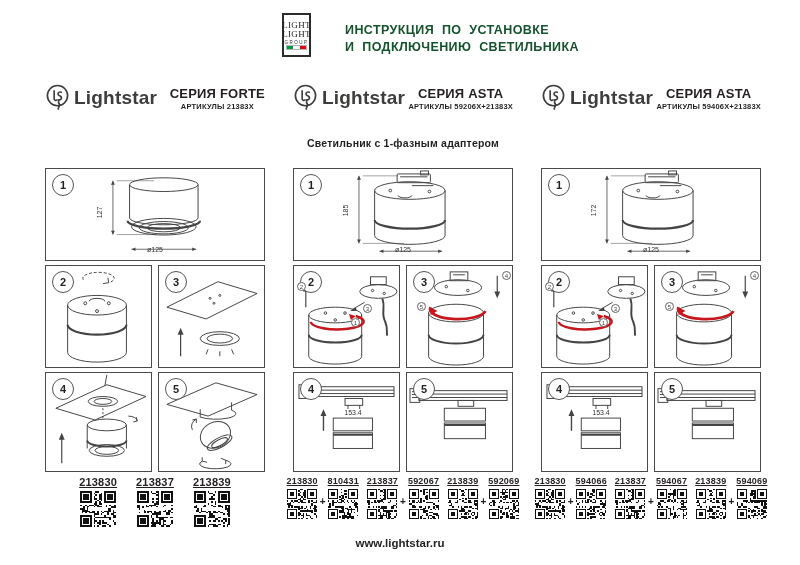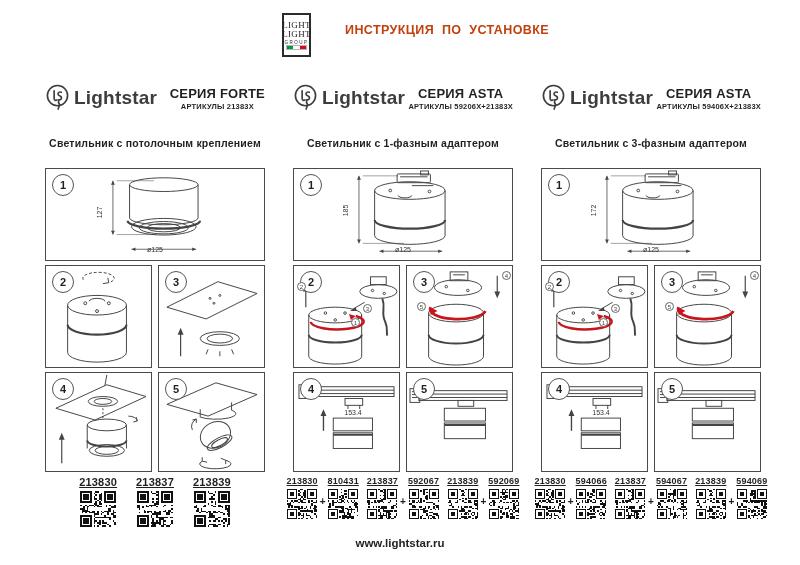--- a/index.html
+++ b/index.html
@@ -7,21 +7,21 @@
     width:800px;height:565px;background:#ffffff;position:relative;overflow:hidden;
     font-family:"Liberation Sans",sans-serif;color:#231f20;
   }
   
   .logo-box{position:absolute;left:282px;top:13px;width:29px;height:44px;border:2px solid #2b2b2b;
     box-sizing:border-box;display:flex;flex-direction:column;align-items:center;justify-content:center;background:#fff;}
   .logo-line{font-family:"Liberation Serif",serif;font-weight:normal;font-size:9px;line-height:9px;letter-spacing:.3px;}
   .logo-group{font-size:4.5px;letter-spacing:1.5px;margin-top:1px;}
   .flag{display:flex;width:19px;height:3px;margin-top:1.5px;outline:.5px solid #b5b5b5;}
   .flag span{flex:1;}
-  .title{position:absolute;left:345px;top:22px;font-weight:bold;font-size:12.5px;line-height:16.5px;letter-spacing:.4px;word-spacing:4px;color:#c2410c;}
+  .title{position:absolute;left:345px;top:22px;font-weight:bold;font-size:12.5px;line-height:16.5px;letter-spacing:.4px;word-spacing:4px;color:#14532d;}
   
   .col{position:absolute;top:80px;width:220px;height:465px;}
   #col1{left:45px;} #col2{left:293px;} #col3{left:541px;}
   .brandrow{position:absolute;top:0;left:0;right:0;height:36px;display:flex;align-items:center;justify-content:space-between;}
   .brand{display:flex;align-items:center;gap:4px;}
   .bulb{width:25px;height:29px;}
   .wordmark{font-size:19px;font-weight:bold;color:#3d3d3c;letter-spacing:.2px;}
   .series-block{text-align:center;}
   .series{font-size:13px;font-weight:bold;letter-spacing:.2px;}
   .articles{font-size:7.5px;font-weight:bold;margin-top:1px;letter-spacing:.2px;}
@@ -257,36 +257,36 @@
   <div class="logo-line">LIGHT</div>
   <div class="logo-group">GROUP</div>
   <div class="flag">
     <span style="background:#009a44"></span>
       <span style="background:#ffffff"></span>
       <span style="background:#e30613"></span>
   </div>
 </div>
 <div class="title">
   <div>ИНСТРУКЦИЯ ПО УСТАНОВКЕ</div>
+  <div>И ПОДКЛЮЧЕНИЮ СВЕТИЛЬНИКА</div>
 </div>
 
 <div class="col" id="col1">
   <div class="brandrow">
     <div class="brand">
       <svg class="bulb">
           <use href="#s-bulb"></use>
         </svg>
       <span class="wordmark">Lightstar</span>
     </div>
     <div class="series-block">
       <div class="series">СЕРИЯ FORTE</div>
       <div class="articles">АРТИКУЛЫ 21383X</div>
     </div>
   </div>
-  <div class="subtitle">Светильник с потолочным креплением</div>
 
   <div class="panel p1">
     <div class="stepnum">1</div>
     <svg class="draw">
         <use href="#s-lamp1"></use>
       </svg>
     <span class="dim dimv">127</span>
     <span class="dim dimd">ø125</span>
   </div>
   <div class="panel p2">
@@ -1538,21 +1538,20 @@
       <svg class="bulb">
           <use href="#s-bulb"></use>
         </svg>
       <span class="wordmark">Lightstar</span>
     </div>
     <div class="series-block">
       <div class="series">СЕРИЯ ASTA</div>
       <div class="articles">АРТИКУЛЫ 59406X+21383X</div>
     </div>
   </div>
-  <div class="subtitle">Светильник с 3-фазным адаптером</div>
 
   <div class="panel p1">
     <div class="stepnum">1</div>
     <svg class="draw">
         <use href="#s-lamp2"></use>
       </svg>
     <span class="dim dimv" style="left:45px;top:38px">172</span>
     <span class="dim dimd">ø125</span>
   </div>
   <div class="panel p2">

